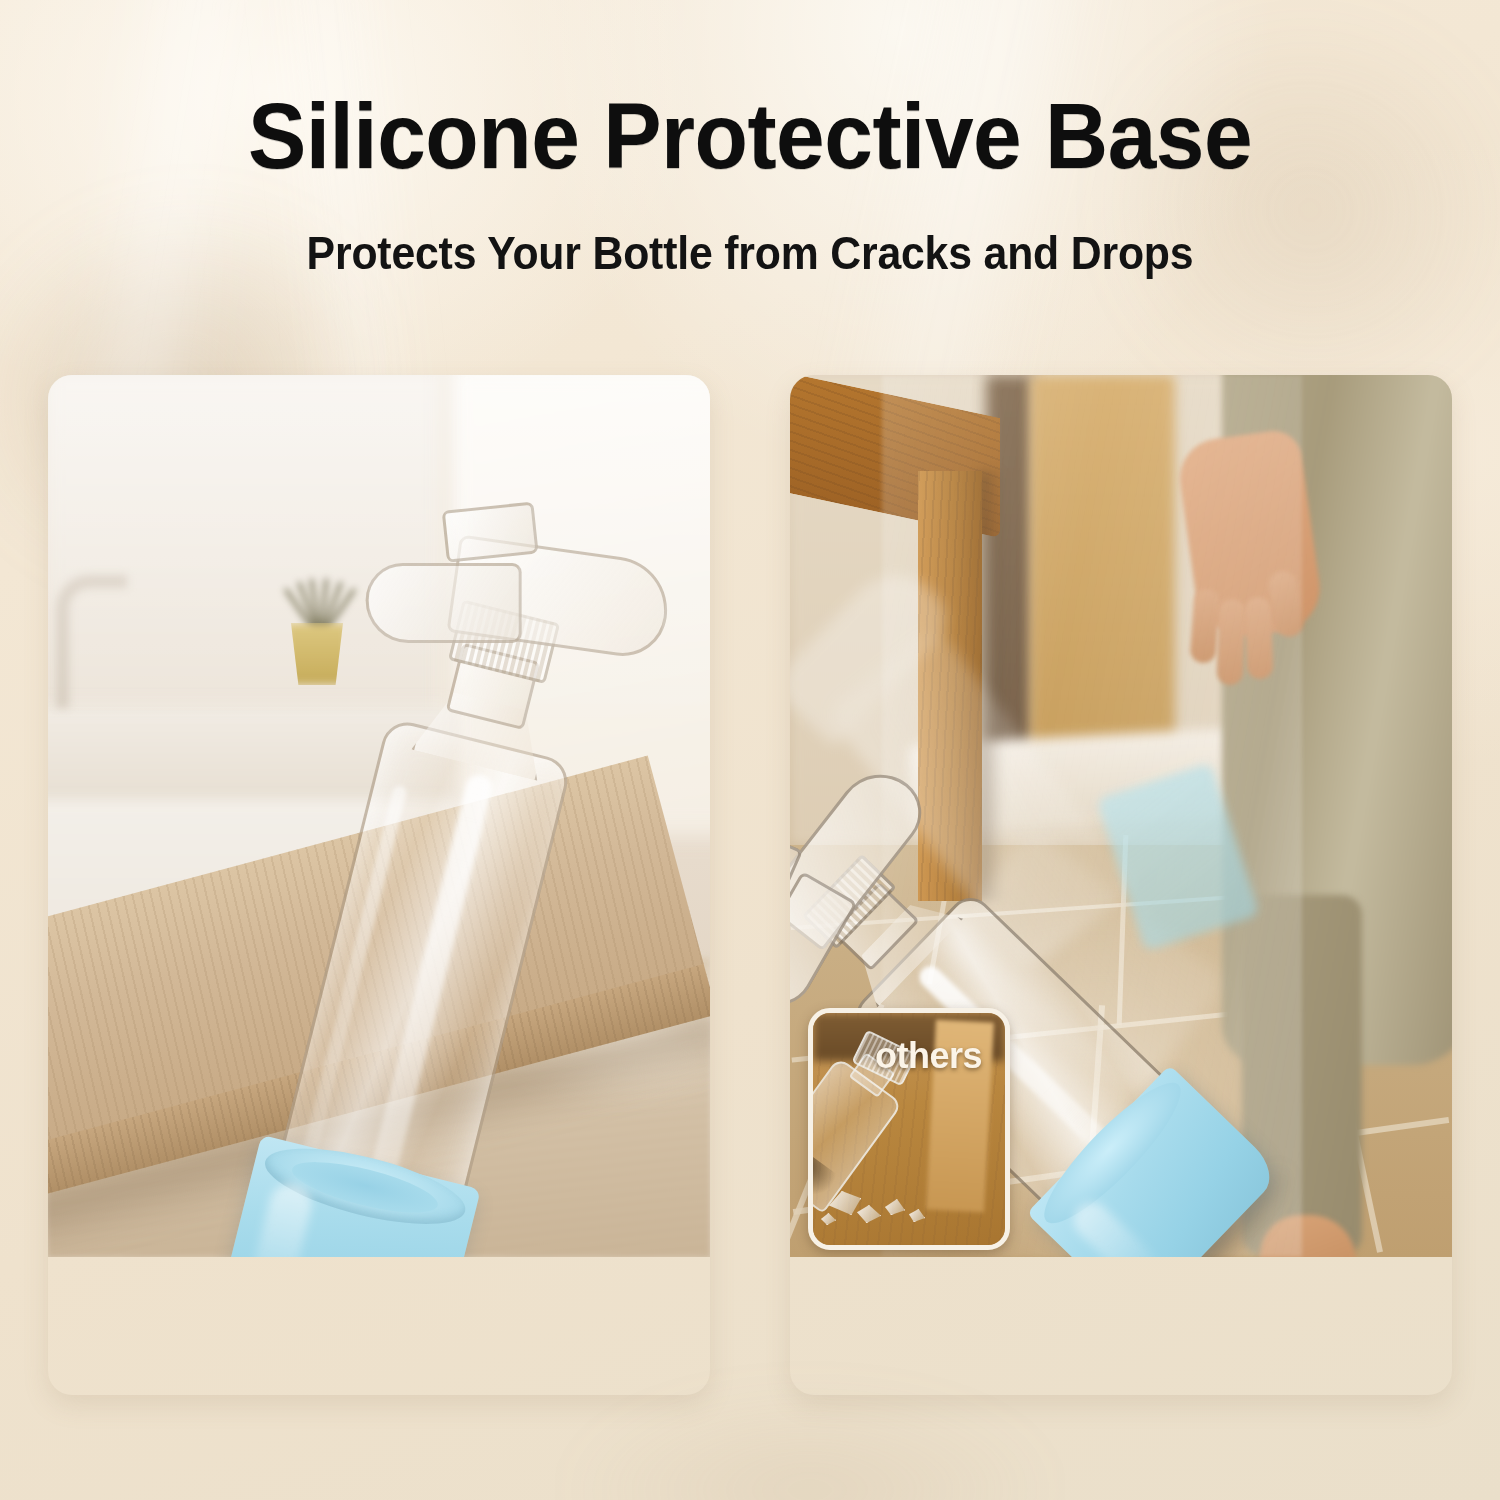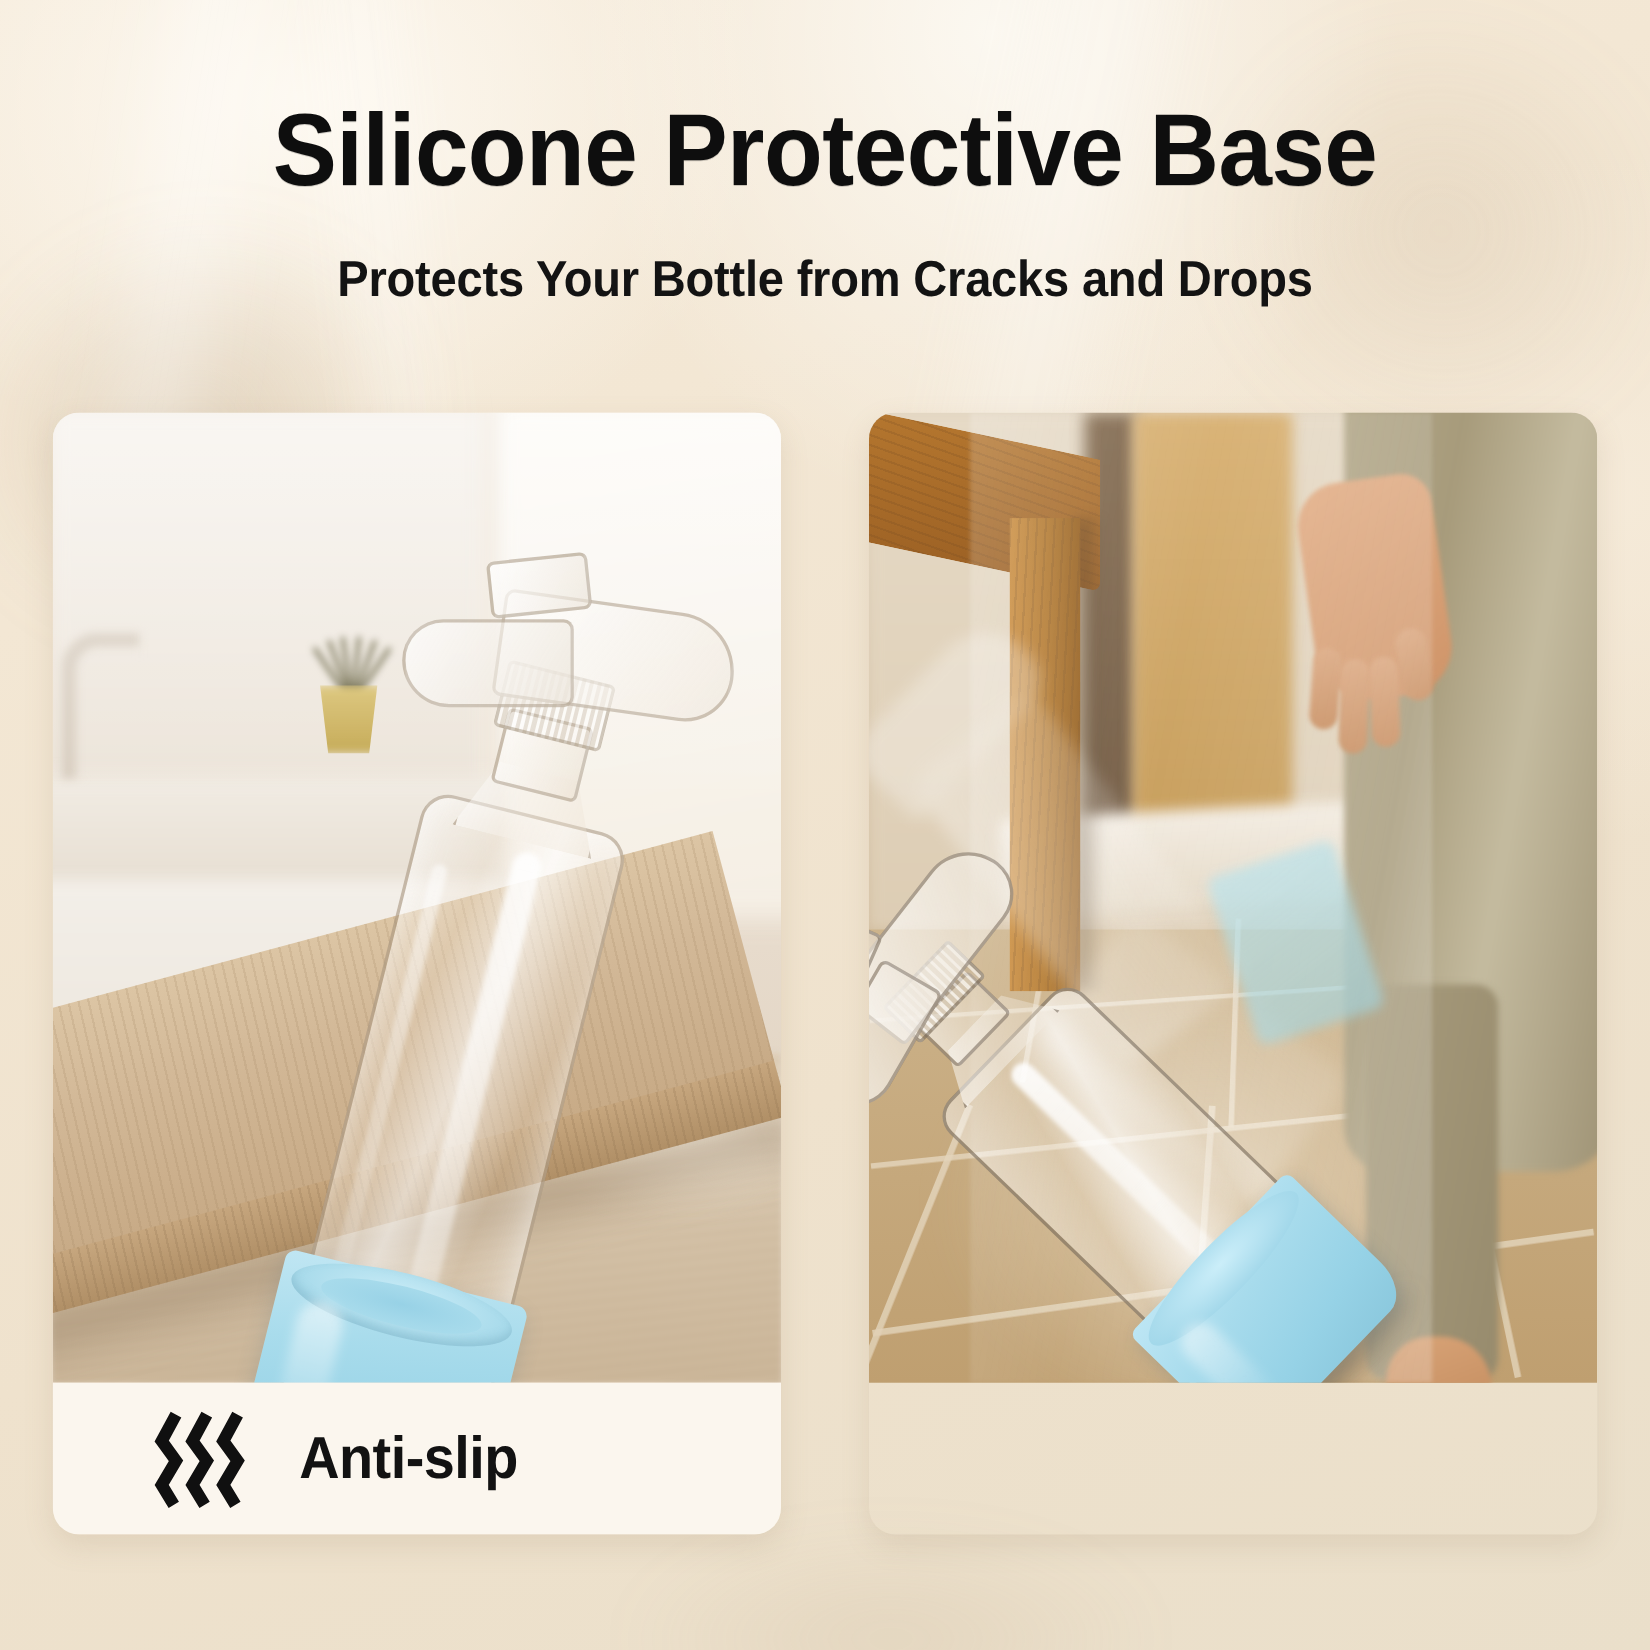--- a/index.html
+++ b/index.html
@@ -336,28 +336,20 @@
         <div class="bot-trigger-housing"></div>
         <div class="bot-lever"></div>
         <div class="bot-nozzle"></div>
         <div class="sleeve"></div>
         <div class="sleeve-rim"></div>
         <div class="sleeve-inner"></div>
         <div class="sleeve-hi"></div>
       </div>
     </div>
 
-    <div class="caption">
-      <svg class="icon-zig" viewBox="0 0 86 92">
-        <path class="zig" d="M20 6 L7 30 L20 48 L7 70 L18 88"></path>
-        <path class="zig" d="M48 6 L35 30 L48 48 L35 70 L46 88"></path>
-        <path class="zig" d="M76 6 L63 30 L76 48 L63 70 L74 88"></path>
-      </svg>
-      <span class="caption-label">Anti-slip</span>
-    </div>
   </div>
 
   <div class="card" id="card-right">
     <div class="photo">
       <div class="rp-bg"></div>
       <div class="rp-wall"></div>
       <div class="rp-darkgap"></div>
       <div class="rp-doorframe"></div>
       <div class="rp-skirting"></div>
 
@@ -408,17 +400,34 @@
         <div class="rb-neck"></div>
         <div class="rb-collar"></div>
         <div class="rb-housing"></div>
         <div class="rb-lever"></div>
         <div class="rb-nozzle"></div>
         <div class="rb-sleeve"></div>
         <div class="rb-sleeve-rim"></div>
         <div class="rb-sleeve-hi"></div>
       </div>
 
+      <div class="inset">
+        <div class="inset-bg"></div>
+        <div class="inset-wall"></div>
+        <div class="inset-panel"></div>
+        <div class="inset-bottle">
+          <div class="ib-body"></div>
+          <div class="ib-neck"></div>
+          <div class="ib-cap"></div>
+          <div class="ib-crack"></div>
+        </div>
+        <div class="shard" style="left:16px;top:178px;width:30px;height:22px;clip-path:polygon(0 60%,40% 0,100% 30%,70% 100%)"></div>
+        <div class="shard" style="left:44px;top:192px;width:22px;height:16px;clip-path:polygon(0 40%,50% 0,100% 60%,40% 100%)"></div>
+        <div class="shard" style="left:72px;top:186px;width:18px;height:14px;clip-path:polygon(0 50%,60% 0,100% 70%,30% 100%)"></div>
+        <div class="shard" style="left:96px;top:196px;width:14px;height:11px;clip-path:polygon(0 40%,60% 0,100% 70%,30% 100%)"></div>
+        <div class="shard" style="left:8px;top:200px;width:13px;height:10px;clip-path:polygon(0 50%,50% 0,100% 60%,40% 100%)"></div>
+        <div class="inset-label">others</div>
+      </div>
     </div>
 
   </div>
 
 </div>
 
 </body></html>

